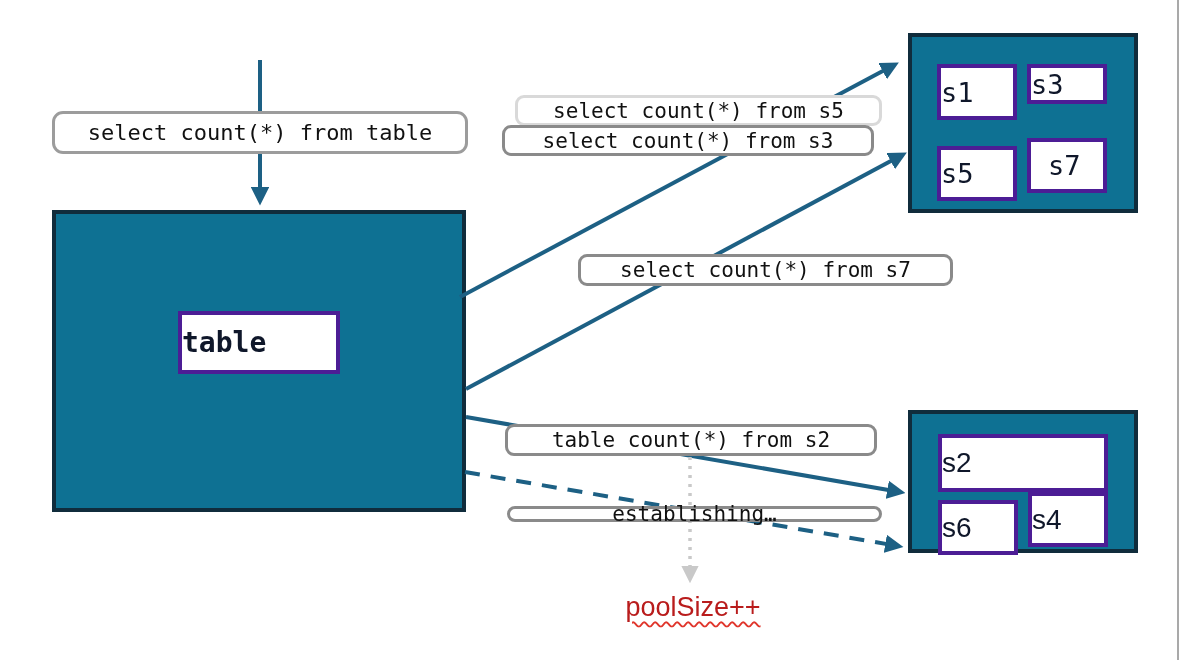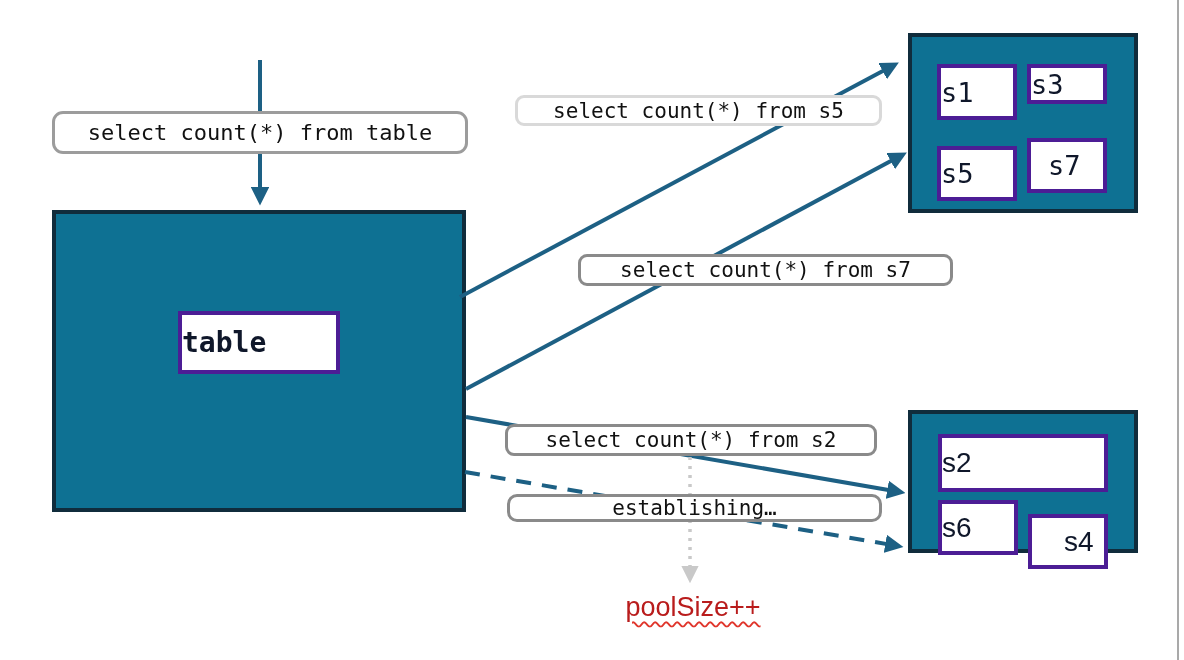--- a/index.html
+++ b/index.html
@@ -79,21 +79,21 @@
     </div>
   </div>
 
   <div class="teal-box" id="pool-bottom-box" style="left:908px;top:410px;width:230px;height:143px;">
     <div class="shard-cell sans" style="left:26px;top:20px;width:170px;height:58px;">
       <span>s2</span>
     </div>
     <div class="shard-cell sans" style="left:26px;top:78px;width:80px;height:55px;margin-top:8px;">
       <span>s6</span>
     </div>
-    <div class="shard-cell sans" style="left:116px;top:100px;width:80px;height:55px;padding-left:32px;">
+    <div class="shard-cell sans" style="left:116px;top:78px;width:80px;height:55px;">
       <span>s4</span>
     </div>
   </div>
 
   <svg id="arrow-layer" width="1184" height="660" viewBox="0 0 1184 660">
     <defs>
       <marker id="head-teal" viewBox="0 0 10 10" refX="7" refY="5" markerWidth="4.6" markerHeight="4.6" orient="auto-start-reverse">
         <path d="M0,0 L10,5 L0,10 z" fill="#1d6084"></path>
       </marker>
       <marker id="head-gray" viewBox="0 0 10 10" refX="7" refY="5" markerWidth="5" markerHeight="5" orient="auto-start-reverse">
@@ -115,30 +115,33 @@
   </svg>
 
   <div class="qlabel" id="label-q-table" style="left:52px;top:111px;width:416px;height:43px;">
     <span>select count(*) from table</span>
   </div>
 
   <div class="qlabel" id="label-q-s5" style="left:504px;top:95px;width:367px;height:31px;margin-left:11px;">
     <span>select count(*) from s5</span>
   </div>
 
+  <div class="qlabel" id="label-q-s3" style="left:502px;top:125px;width:372px;height:31px;">
+    <span>select count(*) from s3</span>
+  </div>
 
   <div class="qlabel" id="label-q-s7" style="left:578px;top:254px;width:375px;height:32px;justify-content:center;">
     <span>select count(*) from s7</span>
   </div>
 
   <div class="qlabel" id="label-q-s2" style="left:505px;top:424px;width:372px;height:32px;">
-    <span>select count(*) from s2</span>
+    <span>table count(*) from s2</span>
   </div>
 
-  <div class="qlabel" id="label-establishing" style="left:507px;top:494px;width:375px;height:28px;border-radius:10px;">
+  <div class="qlabel" id="label-establishing" style="left:507px;top:506px;width:375px;height:16px;border-radius:10px;">
     <span>establishing…</span>
   </div>
 
   <div id="pool-size">
     <span>poolSize++</span>
   </div>
 
 </div>
 
 </body></html>

